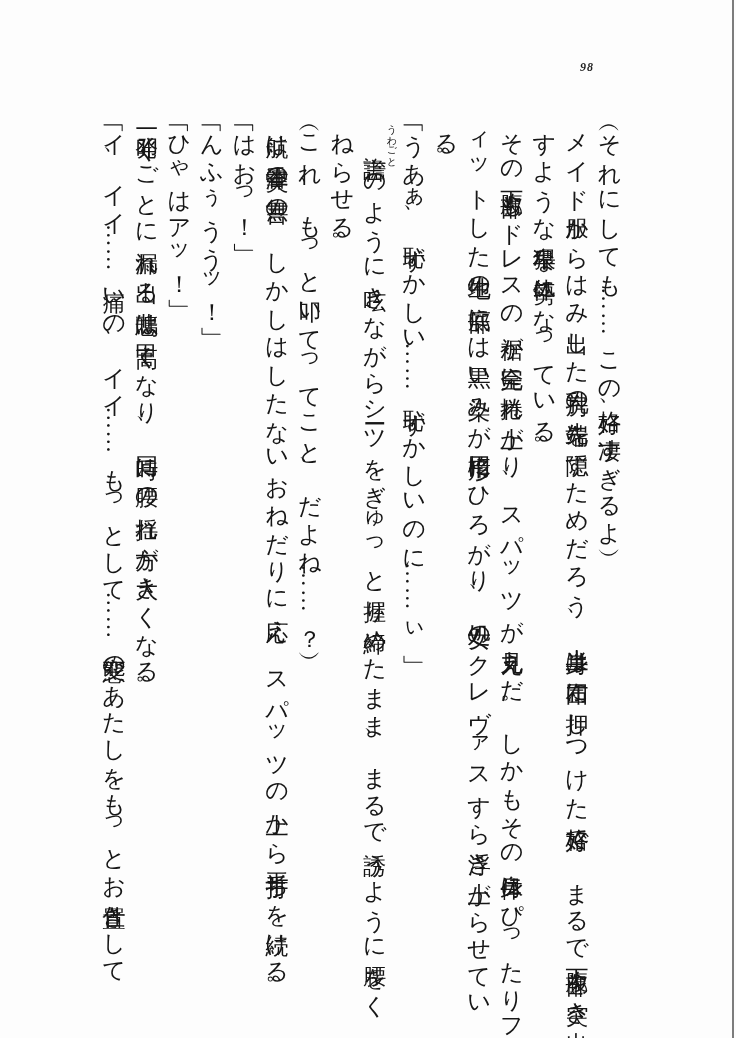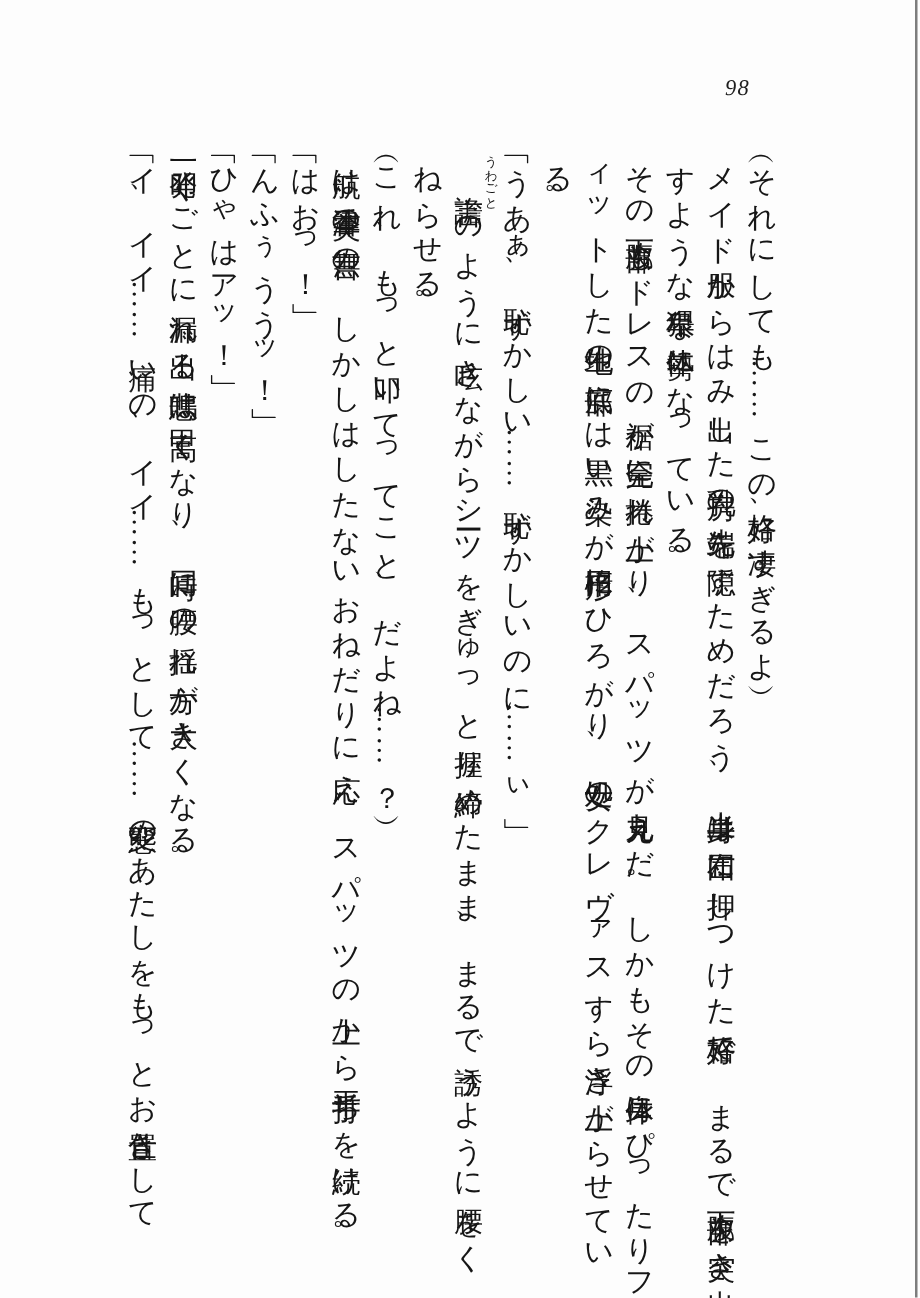--- a/index.html
+++ b/index.html
@@ -18,23 +18,24 @@
     position: absolute;
     inset: 0;
     background: #fdfdfd;
   }
   .page-number {
     position: absolute;
     left: 580px;
     top: 60px;
     font-family: "Liberation Serif", "DejaVu Serif", serif;
     font-style: italic;
-    font-size: 18px;
+    font-size: 12px;
     color: #1e1e1e;
     letter-spacing: 1px;
+    font-weight: bold;
   }
   .text-block {
     position: absolute;
     top: 117px;
     right: 111px;
     height: 918px;
     writing-mode: vertical-rl;
     text-orientation: mixed;
     font-size: 23px;
     letter-spacing: 1.8px;

